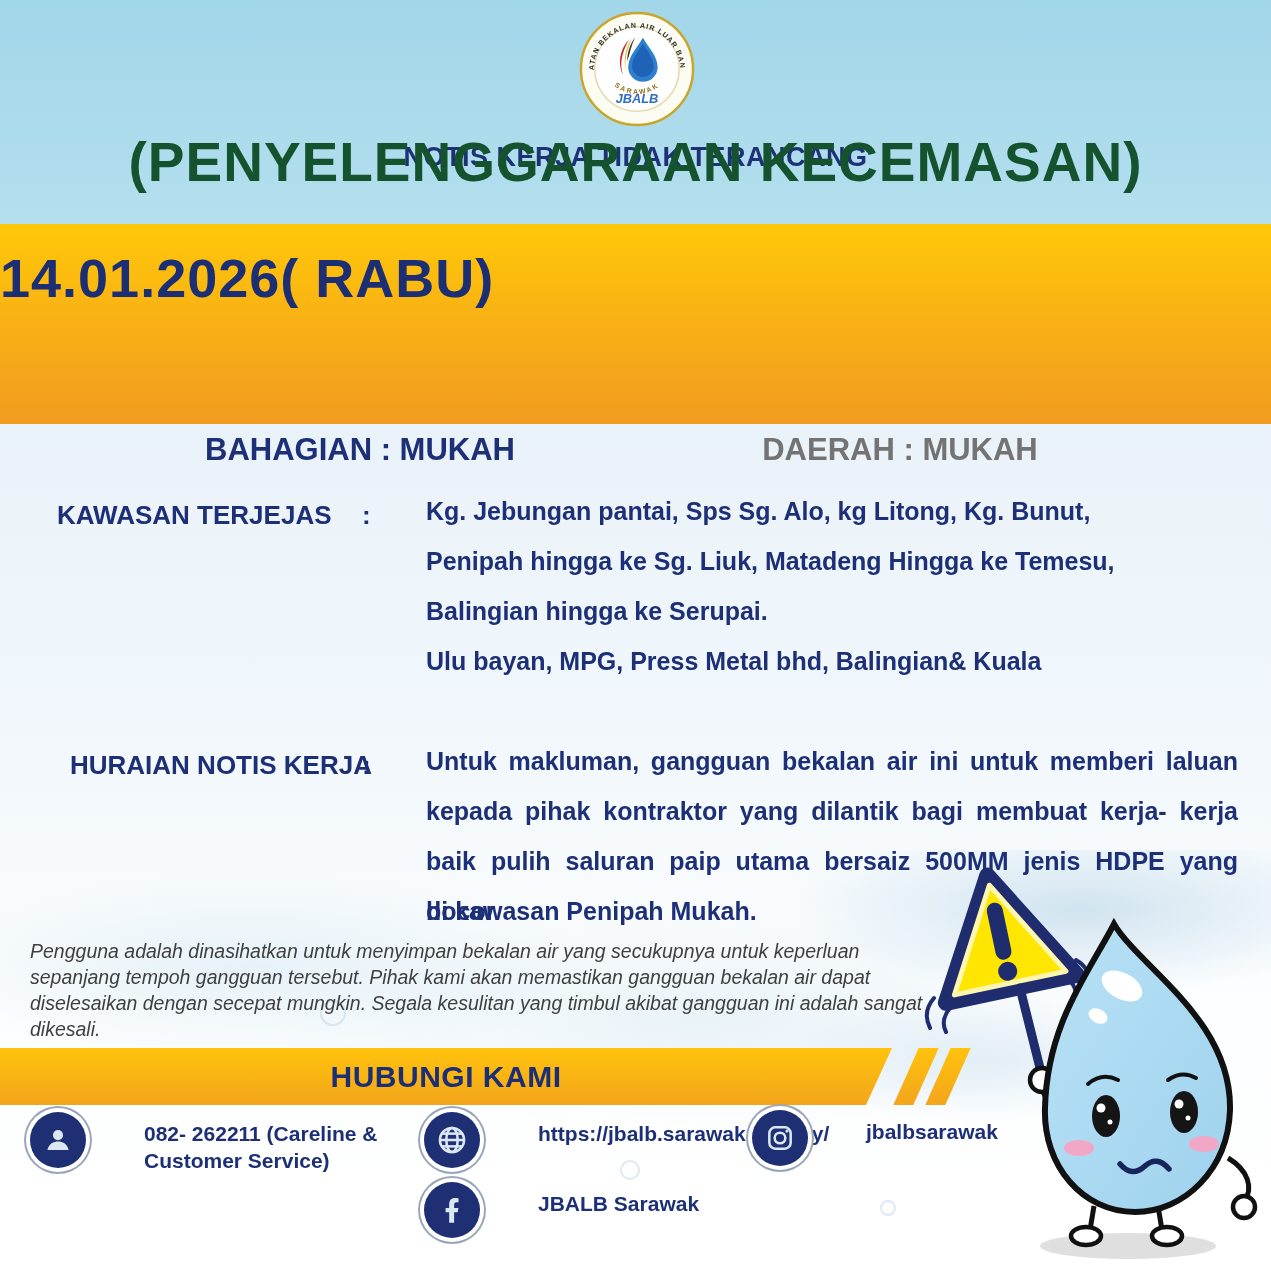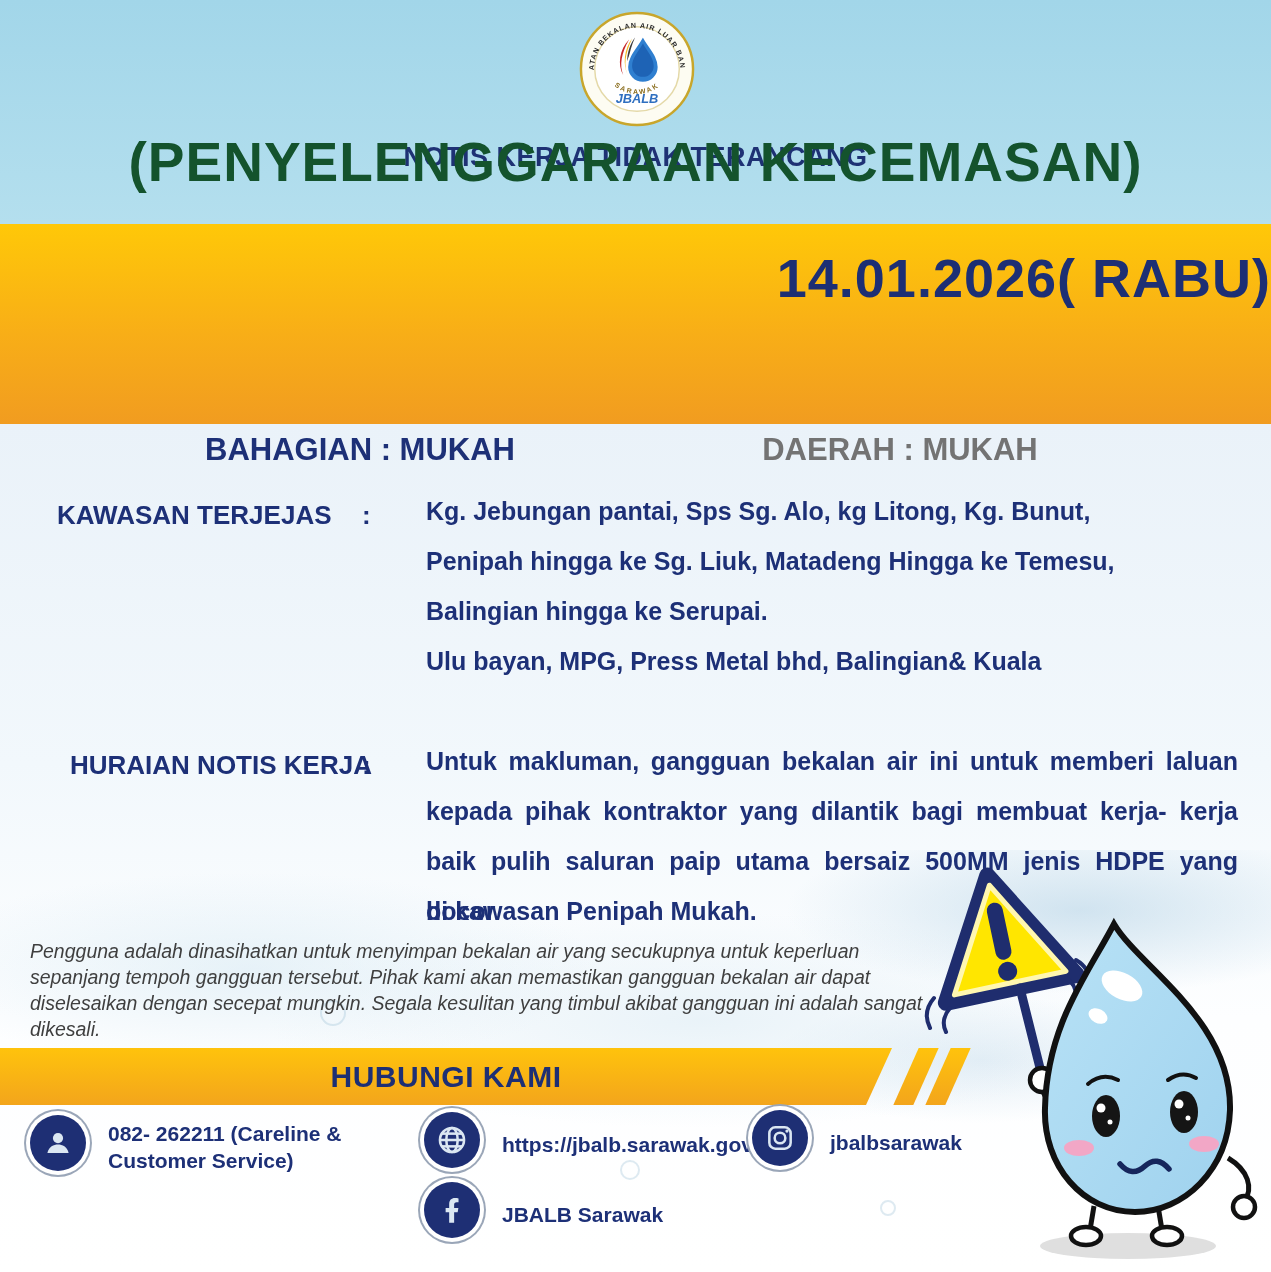--- a/index.html
+++ b/index.html
@@ -38,21 +38,21 @@
     position:absolute; left:0; top:94px; width:100%;
     text-align:center; color:#1e3174; font-weight:bold; font-size:27px; letter-spacing:.5px;margin-top:48px;
   }
   .title-main {
     position:absolute; left:0; top:130px; width:100%;
     text-align:center; color:#14532d; font-weight:bold; font-size:55px; letter-spacing:1px;
   }
   
   .date-line {
     position:absolute; left:0; top:247px; width:100%;
-    text-align:right; color:#1d2f74; font-weight:bold; font-size:54px; letter-spacing:1px;
+    text-align:left; color:#1d2f74; font-weight:bold; font-size:54px; letter-spacing:1px;
   }
   .time-line {
     position:absolute; left:0; top:330px; width:100%;
     text-align:center; color:#1d2f74; font-weight:bold; font-size:54px; letter-spacing:1px;
   }
   
   .bahagian {
     position:absolute; left:140px; top:432px; width:440px; text-align:center;
     color:#1d3077; font-weight:bold; font-size:31px;
   }
@@ -91,21 +91,21 @@
     color:#1d2f74; font-weight:bold; font-size:30px; letter-spacing:.5px;
   }
   .stripe {
     position:absolute; top:1048px; height:57px; width:20px;
     background:linear-gradient(180deg,#ffc30c 0%,#f3a51c 100%);
     transform:skewX(-24deg);
   }
   .stripe.s1 { left:906px; }
   .stripe.s2 { left:938px; }
   
-  .contact-item { position:absolute; display:flex; align-items:center; }
+  .contact-item { position:absolute; display:flex; align-items:flex-start;gap:36px; }
   .icon-badge {
     width:56px; height:56px; border-radius:50%;
     background:#1e2f74; flex:0 0 auto;
     display:flex; align-items:center; justify-content:center;
     box-shadow:0 0 0 4px #ffffff, 0 0 0 6px #9aa6b8;
   }
   .contact-text {
     margin-left:22px; color:#1d3077; font-weight:bold; font-size:21px; line-height:27px;
     padding-top:8px;
   }

